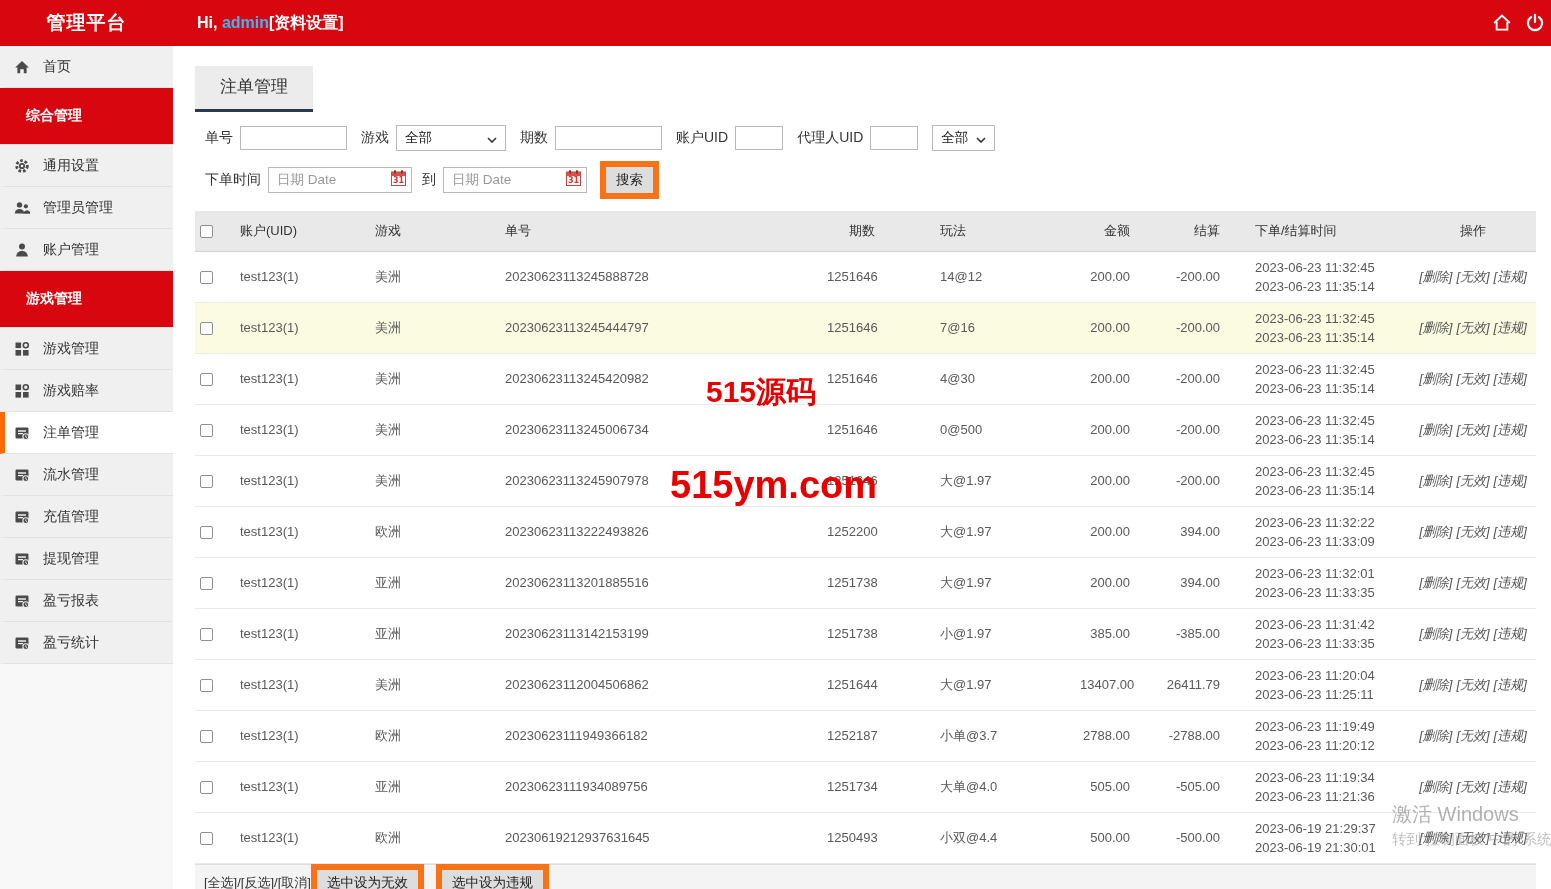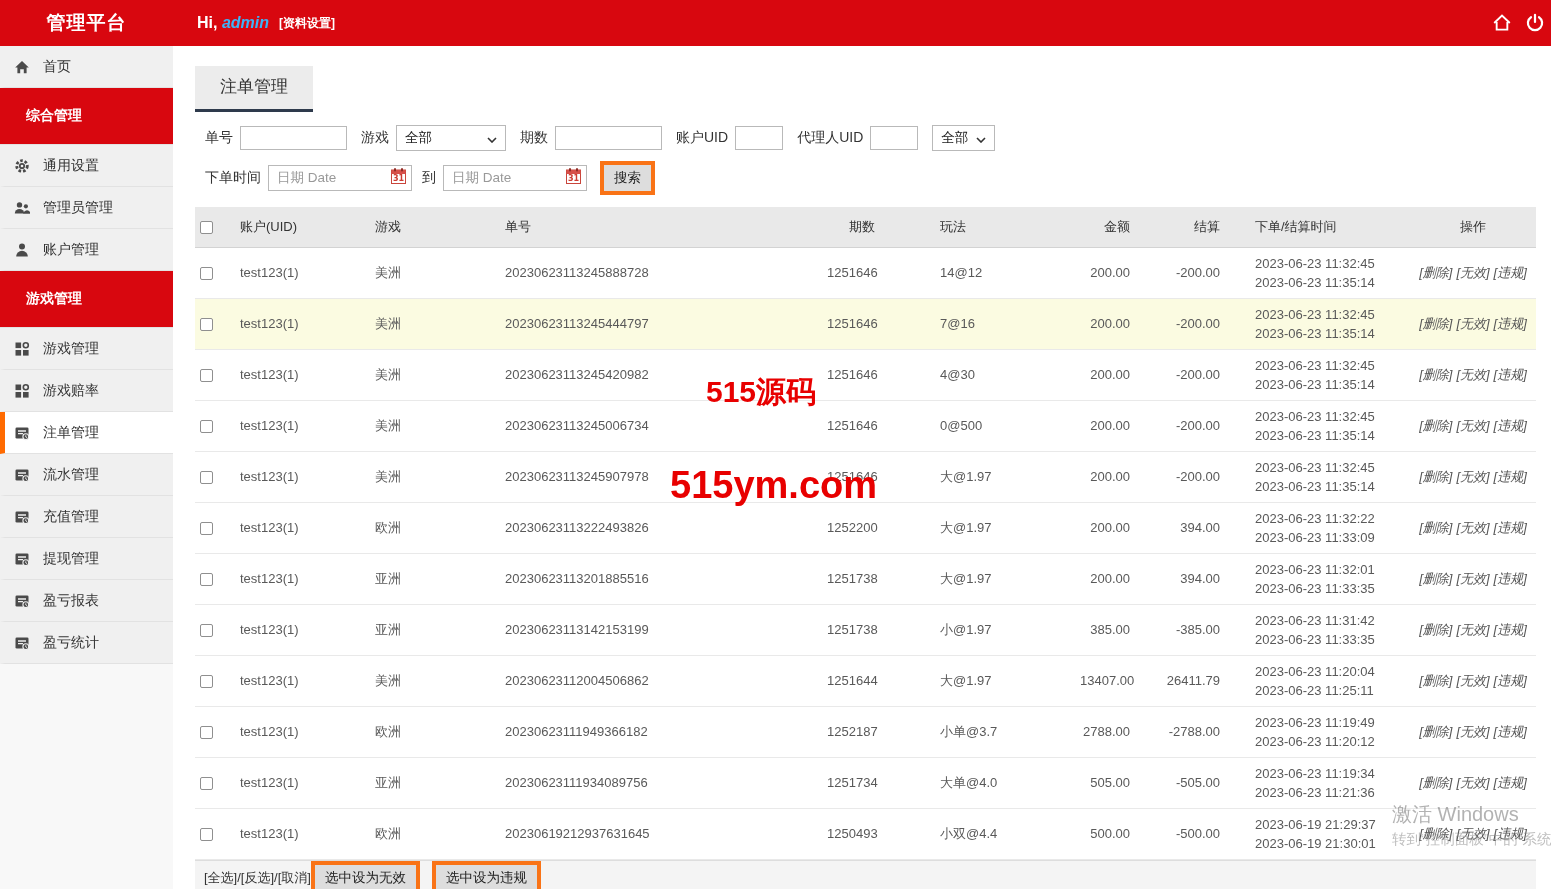--- a/index.html
+++ b/index.html
@@ -4,22 +4,22 @@
 <style>
   :root { --red:#d8070f; --navy:#2e3a4c; --orange:#ff6a00; --blue:#3eb3f7; --hl:#fbfbe1; --wmred:#e80000; }
   * { box-sizing:border-box; }
   body { margin:0; font-family:"Liberation Sans","DejaVu Sans",sans-serif; }
   .page { position:relative; width:1551px; height:889px; background:#fff; overflow:hidden; }
 
   
   .topbar { height:46px; background:var(--red); display:flex; align-items:center; color:#fff; }
   .brand { width:173px; text-align:center; font-size:19px; font-weight:bold; letter-spacing:1px; }
   .greet { margin-left:24px; font-size:16px; font-weight:bold; }
-  .greet .u { color:var(--blue);font-style:italic; }
-  .profile { margin-left:10px; font-size:12px; font-weight:bold; cursor:pointer; }
+  .greet .u { color:var(--blue); }
+  .profile { font-size:16px; font-weight:bold; cursor:pointer; }
   .top-icons { margin-left:auto; display:flex; align-items:center; gap:13px; padding-right:6px; }
   .top-icons .tic { width:20px; height:20px; color:#fff; cursor:pointer; display:flex; }
 
   
   .layout { display:flex; height:843px; }
   .sidebar { width:173px; background:#f8f8f8; flex:none; }
   .sb-item { height:42px; display:flex; align-items:center; background:#f0f0f0; border-bottom:1px solid #e2e2e2; border-left:5px solid transparent; padding-left:9px; gap:13px; font-size:14px; color:#333; cursor:pointer; }
   .sb-item.active { background:#fff; border-left-color:var(--orange); }
   .sb-item .ic { width:16px; height:16px; color:#4a4a4a; display:flex; flex:none; }
   .sb-section { height:57px; display:flex; align-items:center; background:var(--red); color:#fff; font-weight:bold; font-size:14px; padding-left:26px; border-bottom:1px solid #e2e2e2; }
@@ -41,21 +41,21 @@
   .f-row { display:flex; align-items:center; }
   .f-row + .f-row { margin-top:10px;align-items:center; }
   .f-group { display:flex; align-items:center; margin-right:14px; }
   .f-label { font-size:14px; color:#333; margin-right:7px; white-space:nowrap; }
   .f-input { width:107px; height:24px; border:1px solid #b9b9b9; padding:0 4px; font-size:13px; color:#333; }
   .f-input.small { width:48px; }
   .f-select { min-width:110px; height:26px; border:1px solid #b9b9b9; display:flex; align-items:center; justify-content:space-between; padding:0 8px; font-size:13.5px; color:#222; background:#fff; cursor:pointer; gap:8px; }
   .f-select.narrow { min-width:60px; }
   .datebox { width:144px; height:26px; border:1px solid #b9b9b9; display:flex; align-items:center; justify-content:space-between; padding:0 5px 0 8px; background:#fff; cursor:text; }
   .datebox .ph { color:#999; font-size:13.5px; }
-  .btn { background:#ddd; border:4px solid #f97316; font-size:13.5px; color:#222; padding:4px 10px; cursor:pointer; font-family:Liberation Serif, serif; }
+  .btn { background:#ddd; border:6px solid #f97316; font-size:13.5px; color:#222; padding:4px 10px; cursor:pointer; font-family:Liberation Serif, serif; }
 
   
   table { border-collapse:collapse; table-layout:fixed; width:1341px; font-size:13px; color:#595959; }
   thead th { background:#e9e9e9; height:40px; font-weight:normal; font-size:13px; color:#333; text-align:left; padding:0 5px; border-bottom:1px solid #d3d3d3; }
   tbody td { height:51px; border-bottom:1px solid #e9e9e9; padding:0 5px; overflow:hidden; white-space:nowrap; }
   tr.hl td { background:var(--hl); }
   .r { text-align:right; }
   .c { text-align:center; }
   .pl60 { padding-left:60px !important; }
   .pl30 { padding-left:30px !important; }

